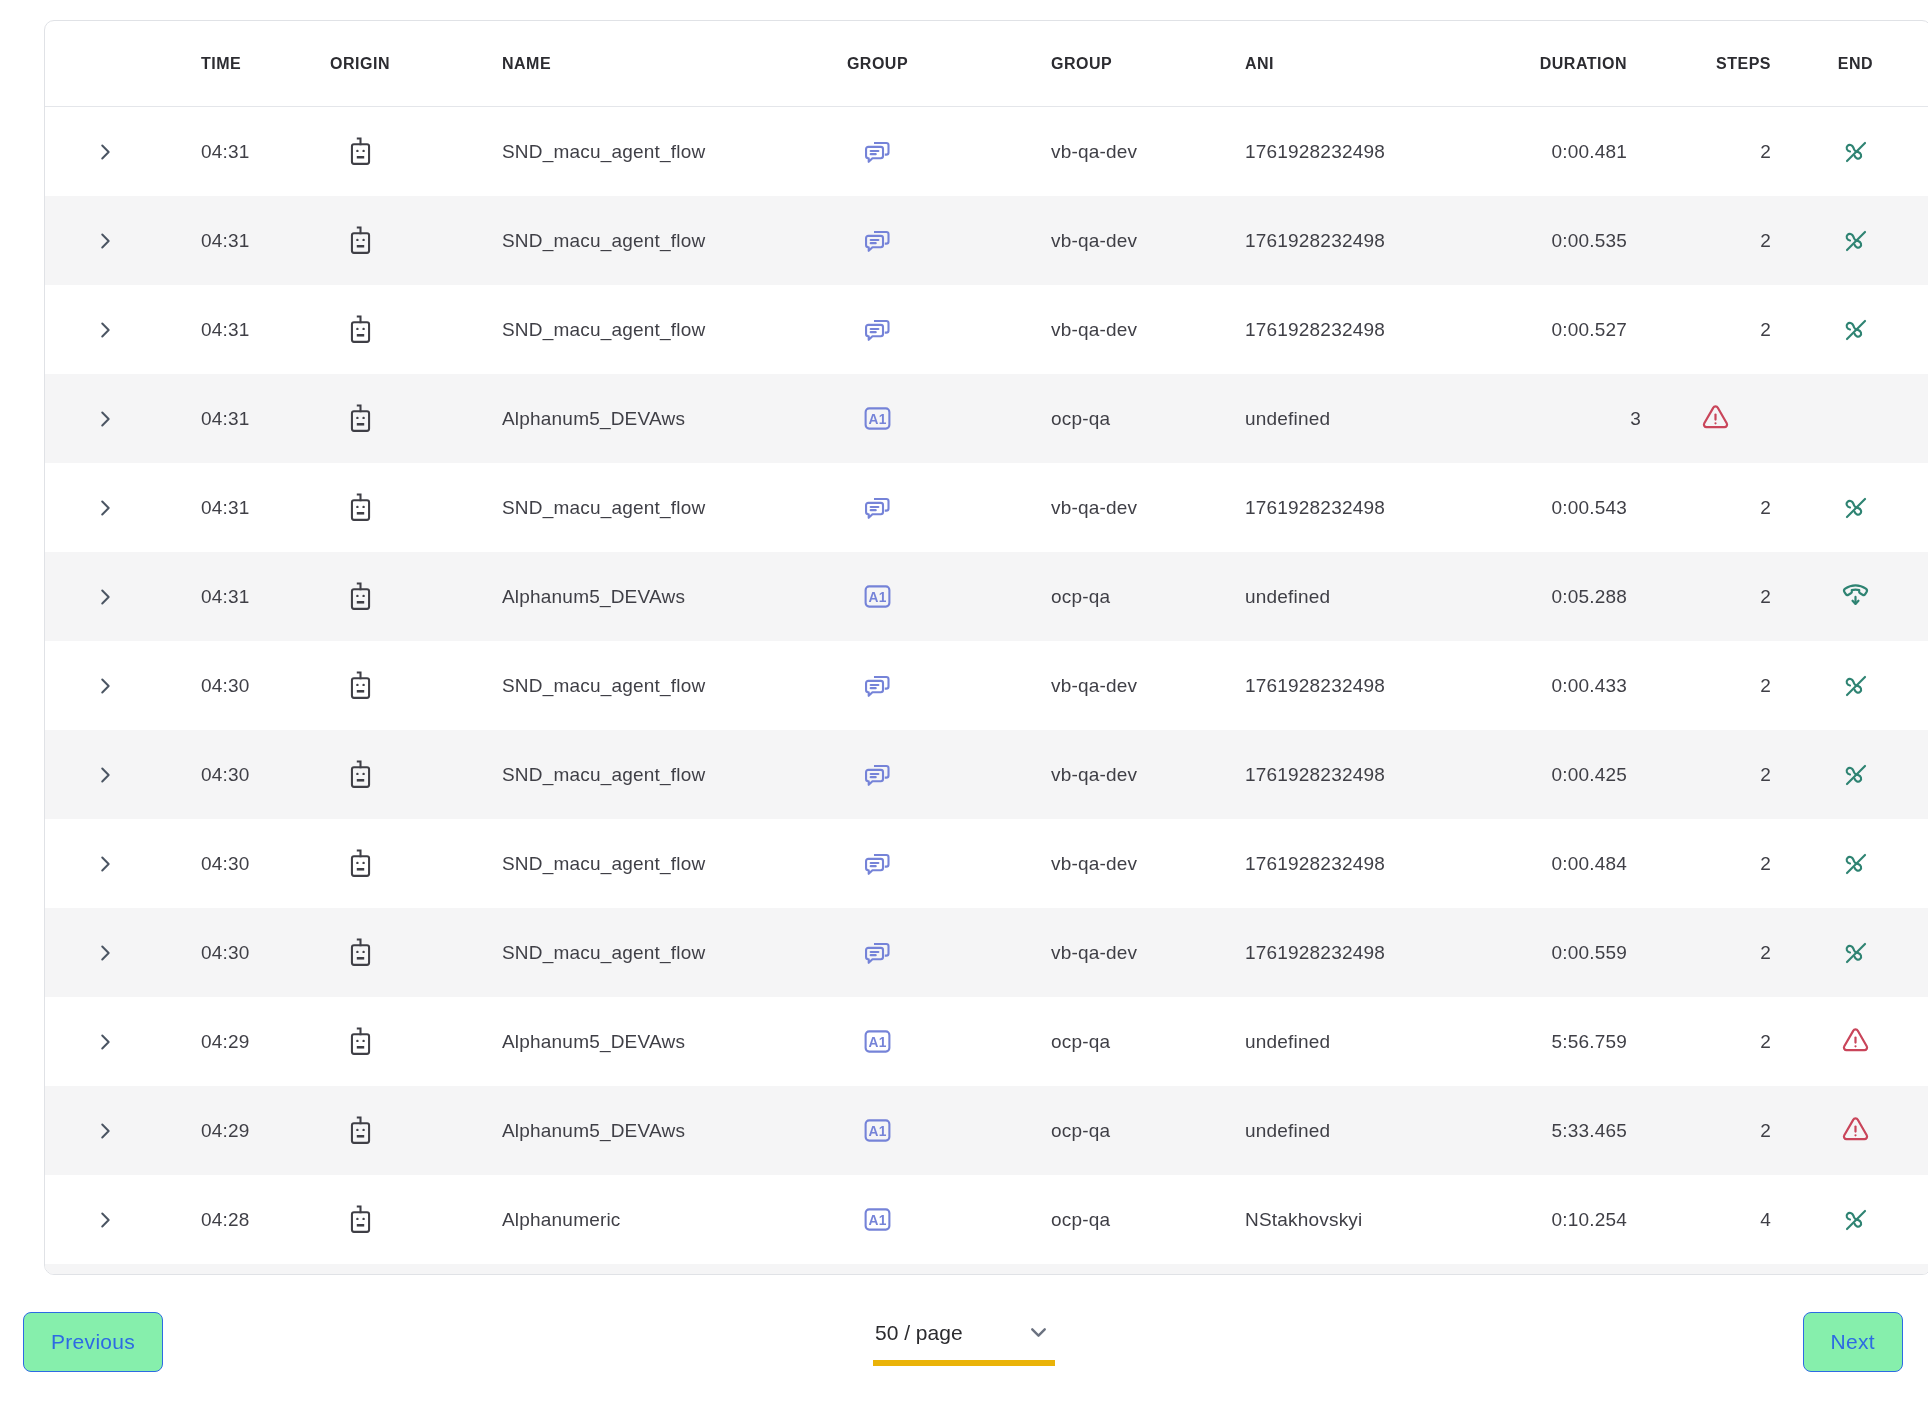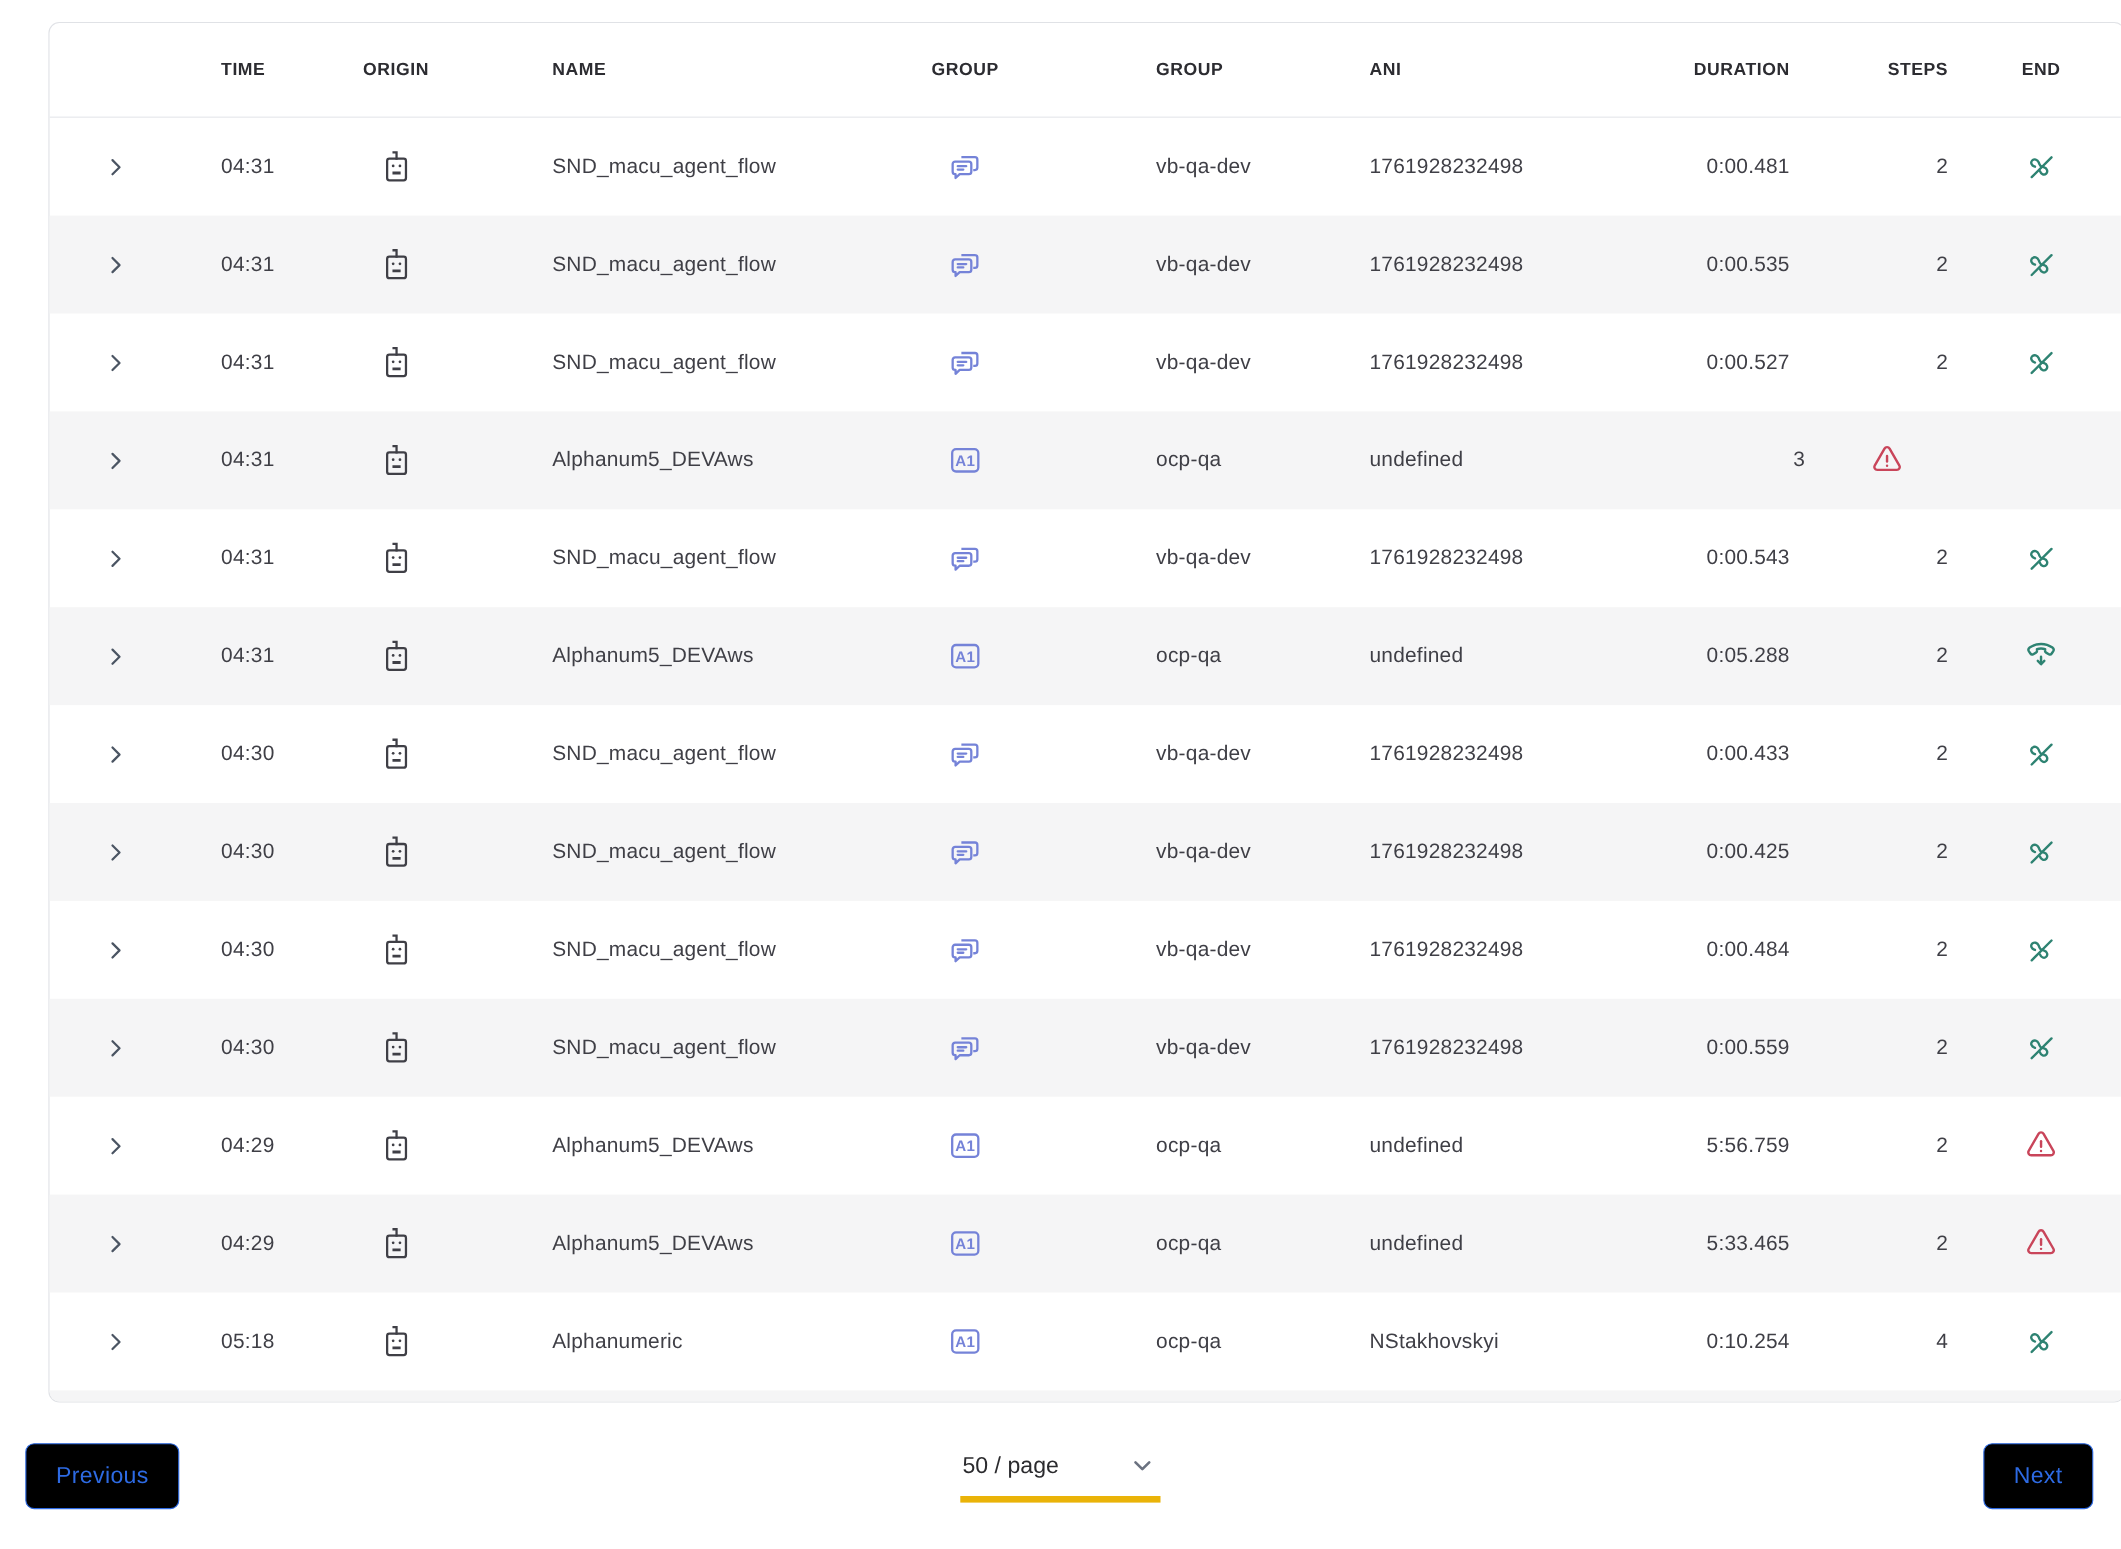--- a/index.html
+++ b/index.html
@@ -38,21 +38,21 @@
   .c-duration { justify-content:flex-end; padding-right:23px; }
   .c-steps    { justify-content:flex-end; padding-right:9px; }
   .c-end      { justify-content:center; }
   .expand {
     background:none; border:none; padding:8px; cursor:pointer;
     display:flex; align-items:center; justify-content:center;
   }
   .icon { display:inline-flex; align-items:center; justify-content:flex-start; }
   .pagination { position:absolute; left:0; top:1312px; width:1928px; height:70px; }
   .page-btn {
-    position:absolute; top:0; height:60px; background:#000000;
+    position:absolute; top:0; height:60px; background:#86efac;
     border:1.6px solid #2d6ae3; border-radius:8px; color:#2d6ae3;
     font-size:21px; font-weight:500; letter-spacing:.3px;
     font-family:inherit; padding:0 27px; cursor:pointer;
   }
   .prev { left:23px; }
   .next { right:25px; }
   .page-size {
     position:absolute; left:50%; transform:translateX(-50%); top:8px;
     width:182px; display:flex; align-items:center; justify-content:space-between;
     border-bottom:6px solid #eab308; padding:0 4px 15px 2px;
@@ -787,21 +787,21 @@
         <div class="cell c-expand">
           <button class="expand">
             <span class="icon">
               <svg viewBox="0 0 24 24" width="22" height="22" fill="none" stroke="#4b5563" stroke-width="2.2" stroke-linecap="round" stroke-linejoin="round">
                 <path d="M9 5l7 7-7 7"></path>
               </svg>
             </span>
           </button>
         </div>
         <div class="cell c-time">
-          <span>05:18</span>
+          <span>04:28</span>
         </div>
         <div class="cell c-origin">
           <span class="icon">
             <svg viewBox="0 0 26 32" width="27" height="33" fill="none" stroke="#3f3f46" stroke-width="2">
               <path d="M13 9V3.4H10.4" stroke-linecap="square"></path>
               <rect x="4.7" y="9" width="16.6" height="19" rx="2"></rect>
               <circle cx="10" cy="15.4" r="1.2" fill="#3f3f46" stroke="none"></circle>
               <circle cx="16" cy="15.4" r="1.2" fill="#3f3f46" stroke="none"></circle>
               <path d="M9.4 21.6h7.2" stroke-width="2.5"></path>
             </svg>

